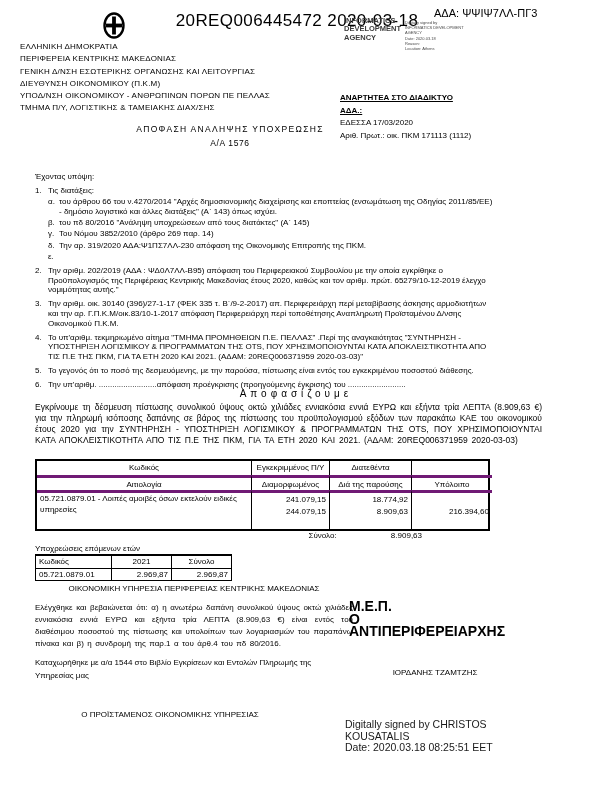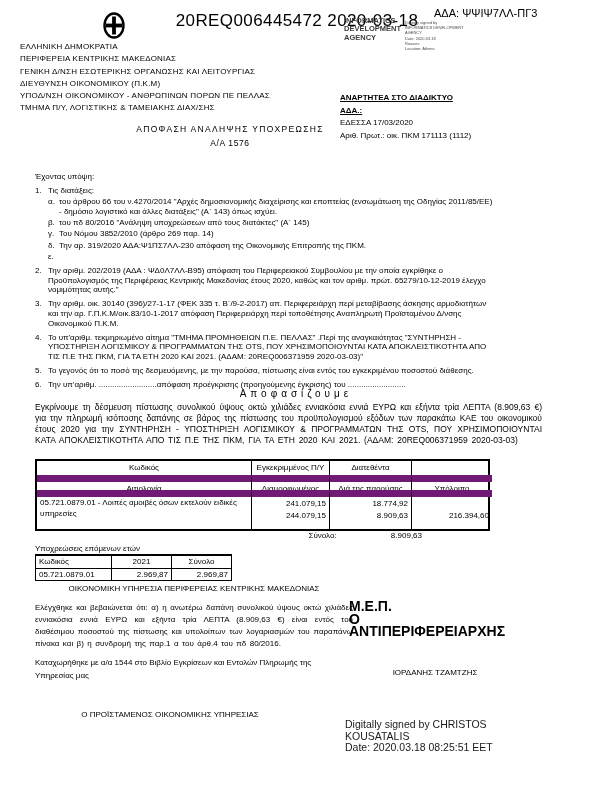--- a/index.html
+++ b/index.html
@@ -30,21 +30,21 @@
   .hsub-label{flex:0 0 11px;}
   .hsub-text{flex:1;}
   
   .decide-head{position:absolute;left:0;top:388px;width:592px;text-align:center;font-size:10px;letter-spacing:4px;}
   .decide-body{position:absolute;left:35px;top:402px;width:507px;font-size:8.5px;line-height:11px;
                text-align:justify;word-spacing:1.5px;}
   
   .t1{position:absolute;left:35px;top:459px;width:455px;display:grid;
       grid-template-columns:214px 78px 82px 81px;grid-template-rows:14px 15px 39px;
       border:2px solid #000;font-size:8px;box-sizing:border-box;}
-  .t1>div{border-left:1px solid #000;border-top:7px solid #701a75;padding:1px 3px;box-sizing:border-box;overflow:hidden;}
+  .t1>div{border-left:1px solid #000;border-top:3px solid #701a75;padding:1px 3px;box-sizing:border-box;overflow:hidden;}
   .t1>div:nth-child(4n+1){border-left:none;}
   .t1>div:nth-child(-n+4){border-top:none;}
   .cc{text-align:center;padding-top:2px !important;}
   .d-desc{text-align:left;line-height:10.5px;}
   .d-num{text-align:right;line-height:11.5px;}
   .d-rem{text-align:right;padding-top:14px !important;}
   .total-row{position:absolute;left:49px;top:531px;width:375px;display:flex;font-size:8px;}
   .total-label{width:290px;text-align:right;padding-right:4px;}
   .total-value{width:82px;text-align:right;padding-right:2px;}
   

